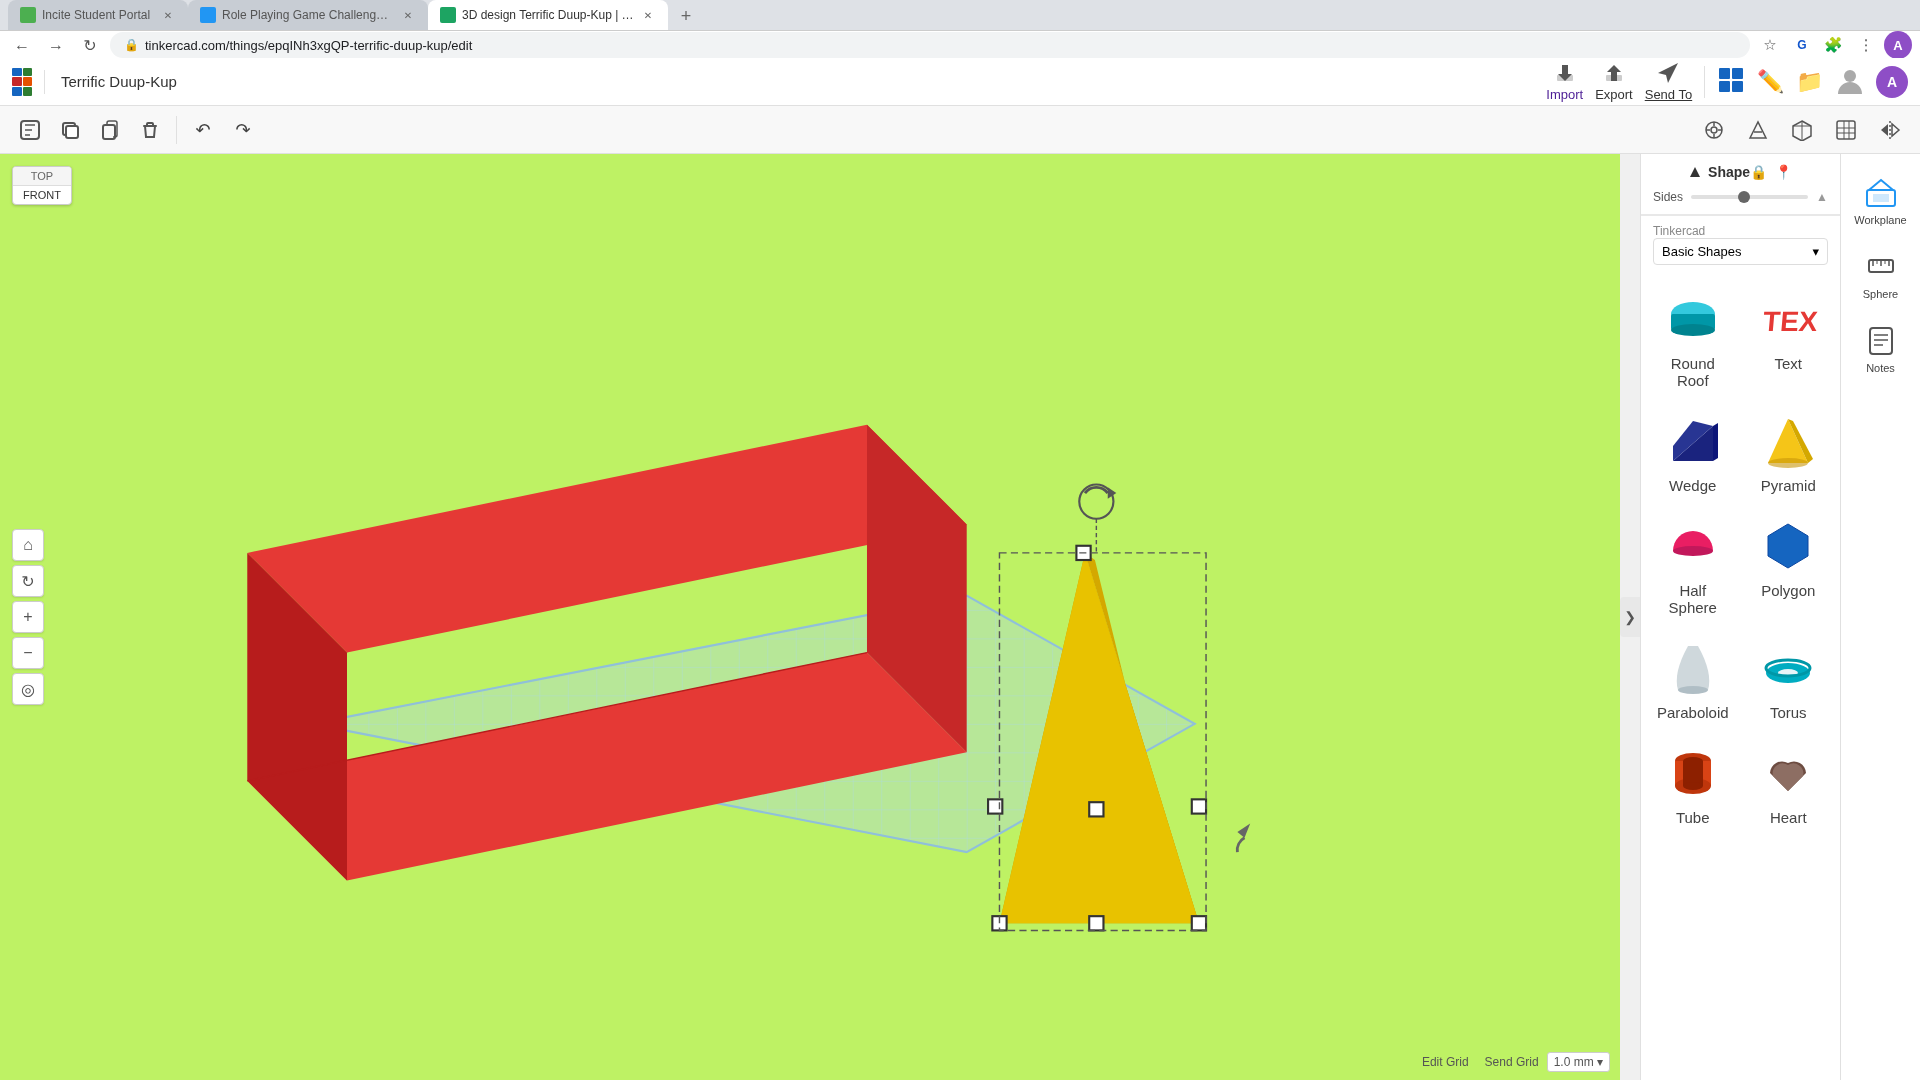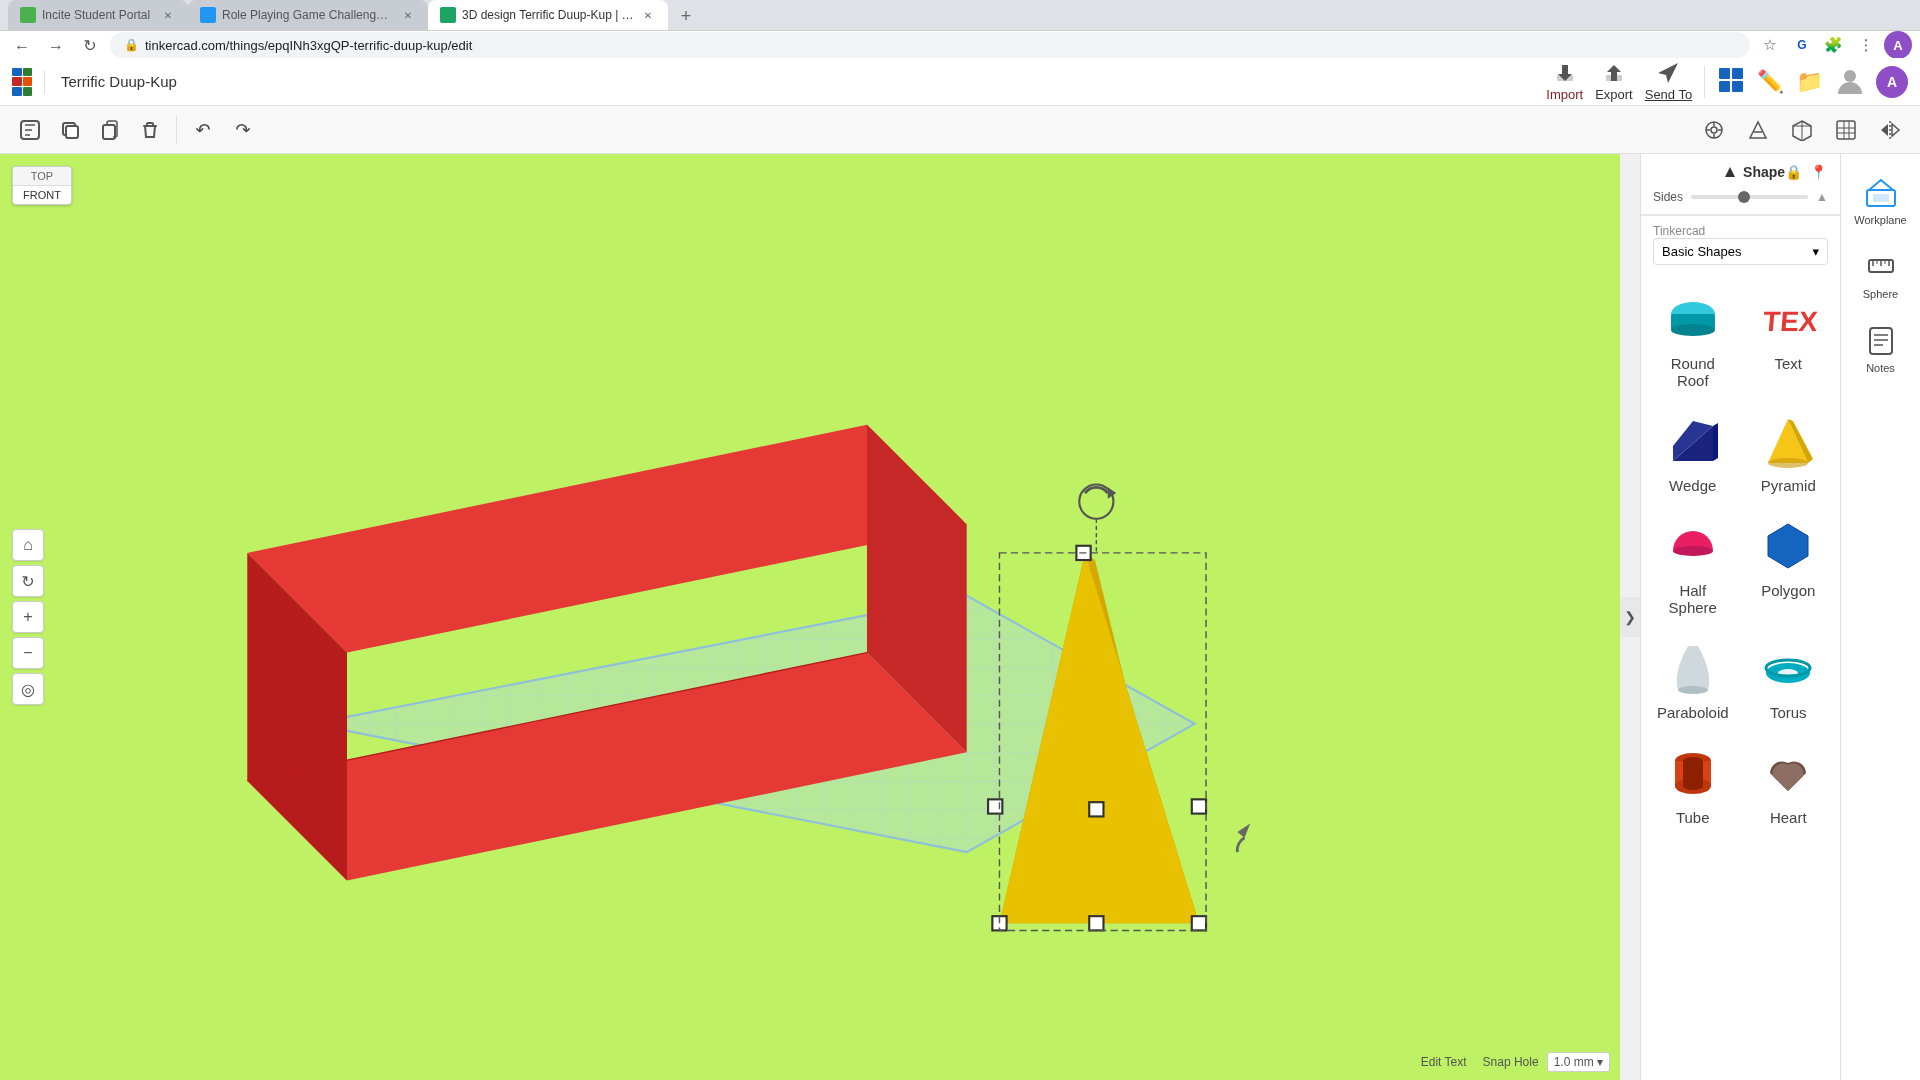--- a/index.html
+++ b/index.html
@@ -65,21 +65,21 @@
     
     .canvas-controls { position: absolute; left: 12px; top: 50%; transform: translateY(-50%); display: flex; flex-direction: column; gap: 4px; }
     .canvas-ctrl-btn { width: 32px; height: 32px; background: white; border: 1px solid #ccc; border-radius: 4px; display: flex; align-items: center; justify-content: center; cursor: pointer; color: #555; font-size: 16px; box-shadow: 0 1px 2px rgba(0,0,0,0.1); }
     .scene-svg { width: 100%; height: 100%; }
 
     
     .right-panel { width: 200px; background: #ffffff; border-left: 1px solid #e0e0e0; display: flex; flex-direction: column; overflow-y: auto; }
 
     
     .shape-panel { padding: 10px 12px; border-bottom: 1px solid #e8e8e8; }
-    .shape-panel-header { display: flex; align-items: center; justify-content: flex-end; margin-bottom: 10px; }
+    .shape-panel-header { display: flex; align-items: center; justify-content: center; margin-bottom: 10px; }
     .shape-panel-title { font-size: 14px; font-weight: 600; color: #333; }
     .shape-panel-icons { display: flex; gap: 8px; }
     .shape-icon-btn { color: #666; cursor: pointer; font-size: 14px; }
 
     .shape-options { display: flex; gap: 16px; margin-bottom: 10px; }
     .shape-option { display: flex; flex-direction: column; align-items: center; gap: 4px; cursor: pointer; }
     .shape-circle { width: 40px; height: 40px; border-radius: 50%; display: flex; align-items: center; justify-content: center; }
     .shape-circle.solid { background: #f5c518; border: 3px solid #e0a800; }
     .hole-pattern { width: 40px; height: 40px; border-radius: 50%; background: repeating-linear-gradient(45deg, #bbb 0px, #bbb 2px, #e8e8e8 2px, #e8e8e8 6px); }
     .shape-option-label { font-size: 11px; color: #555; }
@@ -167,21 +167,21 @@
         <div class="logo-block red"></div>
         <div class="logo-block orange"></div>
         <div class="logo-block blue"></div>
         <div class="logo-block green"></div>
       </div>
     </div>
     <span class="app-bar-divider"></span>
     <span class="app-title">Terrific Duup-Kup</span>
 
     <div style="margin-left: auto; display: flex; gap: 12px; align-items: center;">
-      <button style="background: none; border: none; cursor: pointer; font-size: 13px; color: #7f1d1d; display: flex; flex-direction: column; align-items: center; gap: 2px;">
+      <button style="background: none; border: none; cursor: pointer; font-size: 13px; color: #4c1d95; display: flex; flex-direction: column; align-items: center; gap: 2px;">
         <svg width="24" height="24" viewBox="0 0 24 24" fill="#555">
             <rect x="4" y="14" width="16" height="6" rx="1" fill="#ccc"></rect>
             <rect x="9" y="4" width="6" height="10" fill="#555"></rect>
             <polygon points="5,13 12,20 19,13" fill="#555"></polygon>
           </svg>
         <span>Import</span>
       </button>
       <button style="background: none; border: none; cursor: pointer; font-size: 13px; color: #333; display: flex; flex-direction: column; align-items: center; gap: 2px;">
         <svg width="24" height="24" viewBox="0 0 24 24" fill="#555">
             <rect x="4" y="14" width="16" height="6" rx="1" fill="#ccc"></rect>
@@ -353,22 +353,22 @@
         <polygon points="659,234 659,242 665,238" fill="#555"></polygon>
         <line x1="651" y1="256" x2="651" y2="280" stroke="#555" stroke-width="1" stroke-dasharray="3,2"></line>
 
         <path d="M750,490 A10,10 0 0,1 755,480" fill="none" stroke="#666" stroke-width="2"></path>
         <polygon points="750,476 755,480 759,470" fill="#666"></polygon>
 
       </svg>
 
       
       <div class="snap-grid-bar" style="position:absolute; bottom:8px; right:10px;">
-        <span style="cursor:pointer; color:#555; font-size:12px;">Edit Text</span>
-        <span style="color:#555; font-size:12px; margin-left:8px;">Snap Hole</span>
+        <span style="cursor:pointer; color:#555; font-size:12px;">Edit Grid</span>
+        <span style="color:#555; font-size:12px; margin-left:8px;">Send Grid</span>
         <span style="background:white; border:1px solid #ccc; border-radius:3px; padding:2px 6px; font-size:12px; cursor:pointer; ">1.0 mm ▾</span>
       </div>
 
     </div>
 
     <div class="collapse-arrow" style="position:relative; right:auto;">❯</div>
 
     <div style="display:flex; flex-direction:row;">
 
       <div class="right-panel">

